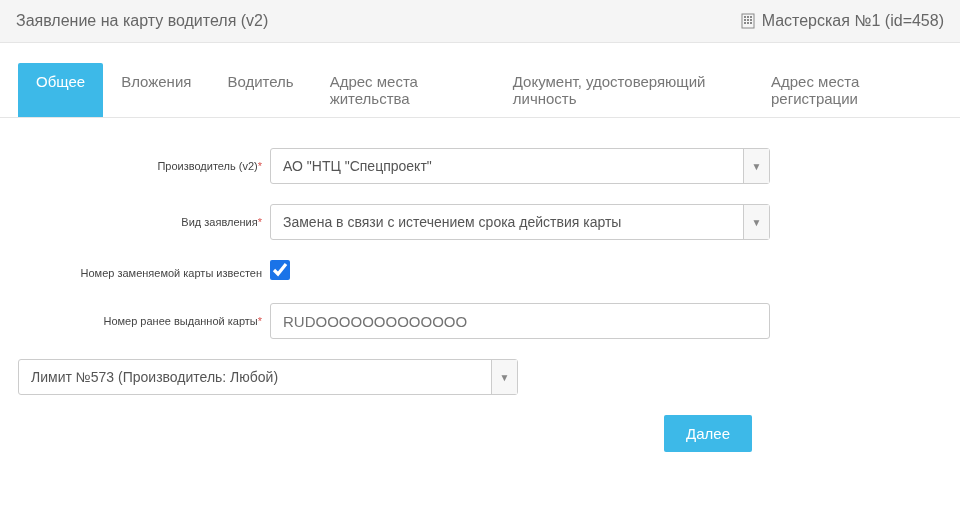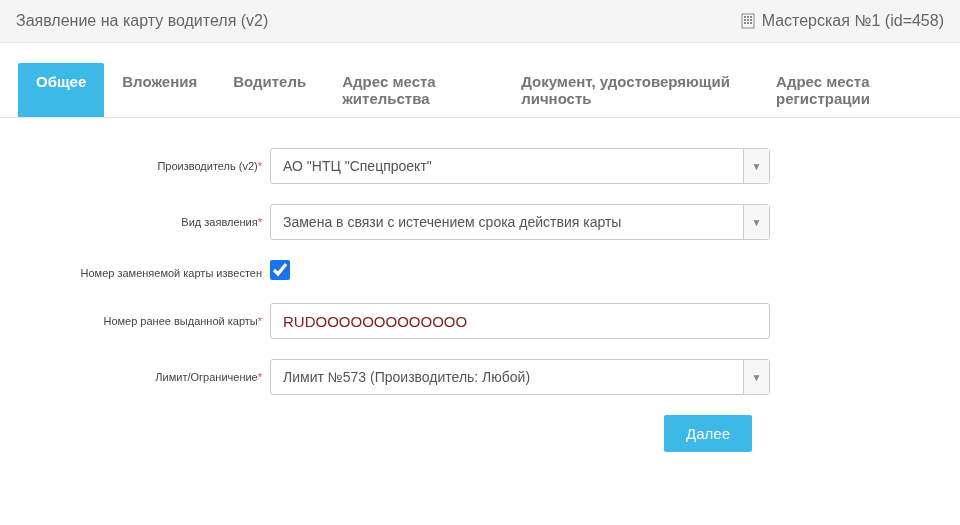--- a/index.html
+++ b/index.html
@@ -37,21 +37,20 @@
     display: flex;
     margin-top: 20px;
     padding: 0 18px;
     border-bottom: 1px solid #e5e5e5;
   }
   .tab {
     padding: 10px 18px;
     color: #777;
     cursor: pointer;
     font-size: 15px;
-    font-weight: bold;
   }
   .tab.active {
     background: #3db9e8;
     color: #fff;
     border-radius: 2px 2px 0 0;
   }
   .form {
     padding: 30px 18px 10px 18px;
   }
   .row {
@@ -98,21 +97,21 @@
     color: #888;
     font-size: 10px;
   }
   .input {
     width: 500px;
     height: 36px;
     border: 1px solid #ccc;
     border-radius: 3px;
     padding: 0 12px;
     font-size: 15px;
-    color: #7f1d1d;
+    color: #737373;
     outline: none;
   }
   .input[readonly] {
     background: #eee;
     color: #888;
   }
   .checkbox {
     width: 20px; height: 20px;
     accent-color: #1a73e8;
   }
@@ -196,21 +195,20 @@
 
   <div class="row">
     <div class="lbl"><span>Номер ранее выданной карты</span><span class="req">*</span></div>
     <div class="ctrl">
       <input type="text" class="input" value="RUDOOOOOOOOOOOOO" style="">
     </div>
   </div>
 
 
   <div class="row">
-    <div class="lbl"><span>Лимит/Ограничение</span><span class="req">*</span></div>
     <div class="ctrl">
       <div class="select">
         <span>Лимит №573 (Производитель: Любой)</span>
         <span class="arrow">▼</span>
       </div>
     </div>
   </div>
 
   <div class="btn-row">
     <button class="btn">Далее</button>

